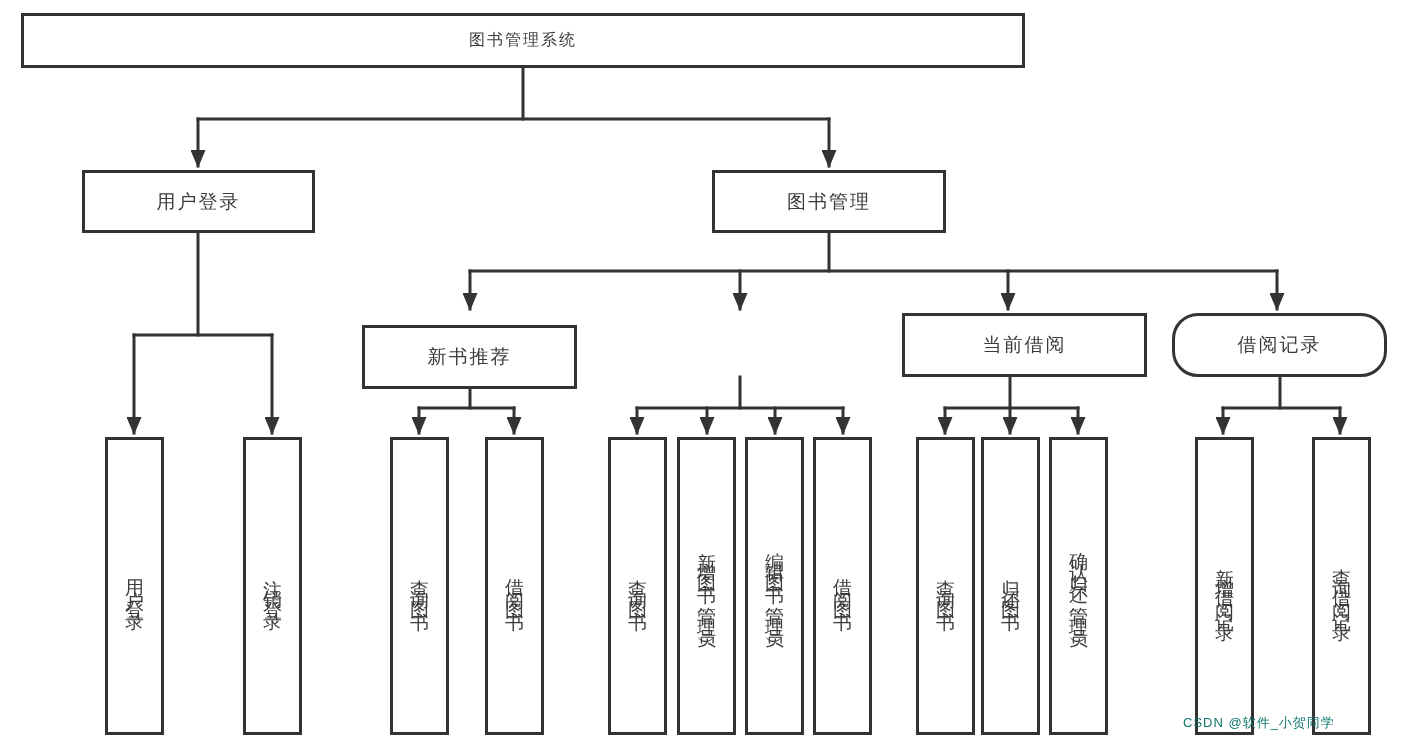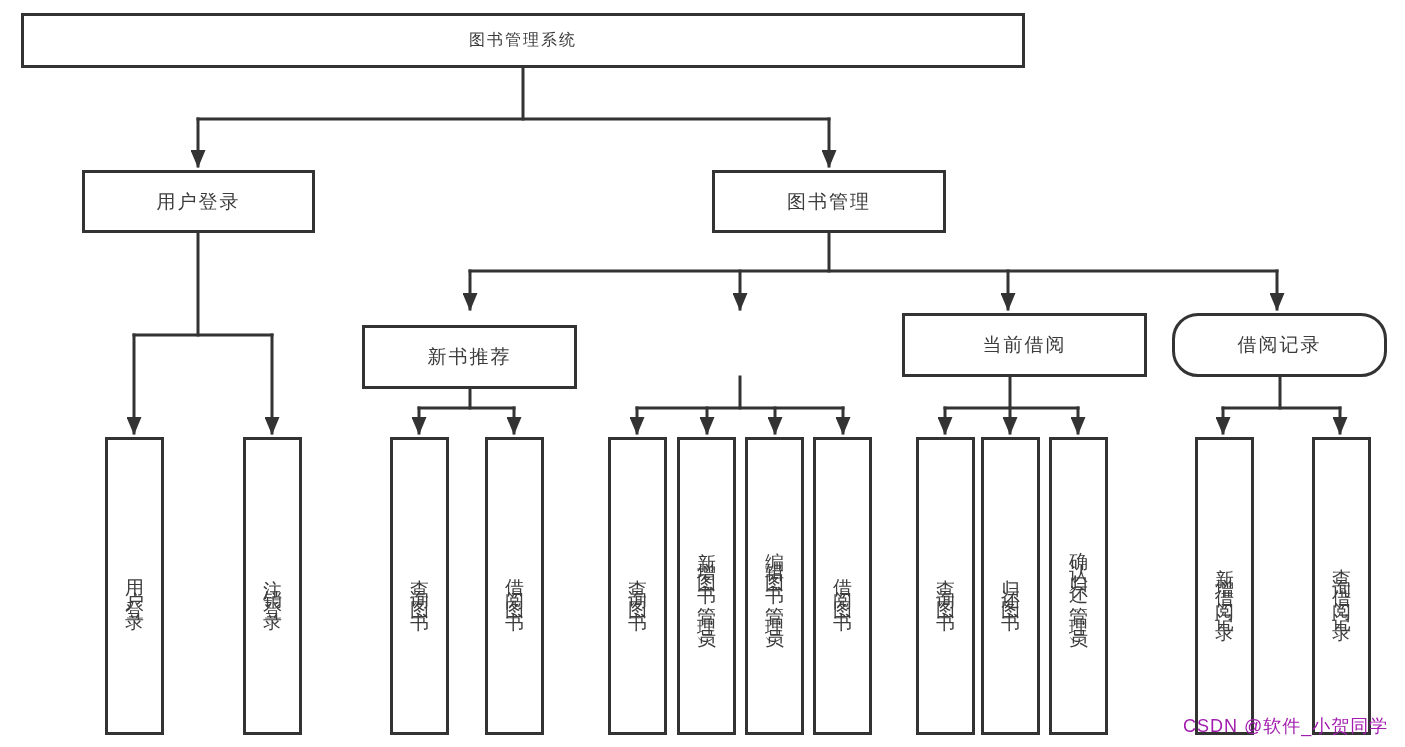--- a/index.html
+++ b/index.html
@@ -14,21 +14,21 @@
     display:flex; align-items:center; justify-content:center;
     color:#3c3c3c; font-size:19px; letter-spacing:2px; text-align:center;
   }
   .root { font-size:16px; }
   .leaf {
     writing-mode:vertical-rl; text-orientation:mixed;
     letter-spacing:11px; font-size:19px; padding:8px 0; letter-spacing:11px;
   }
   .watermark {
     position:absolute; left:1183px; top:714px;
-    color:#a21caf; font-size:18px; letter-spacing:1px; white-space:nowrap;
+    color:#0f766e; font-size:13px; letter-spacing:1px; white-space:nowrap;
   }
 </style>
 </head>
 <body>
 
 <div class="canvas">
 
   <svg class="wires" width="1405" height="747" viewBox="0 0 1405 747">
     <defs>
       <marker id="arrow" markerUnits="userSpaceOnUse" markerWidth="18" markerHeight="15" refX="16" refY="7.5" orient="auto">

